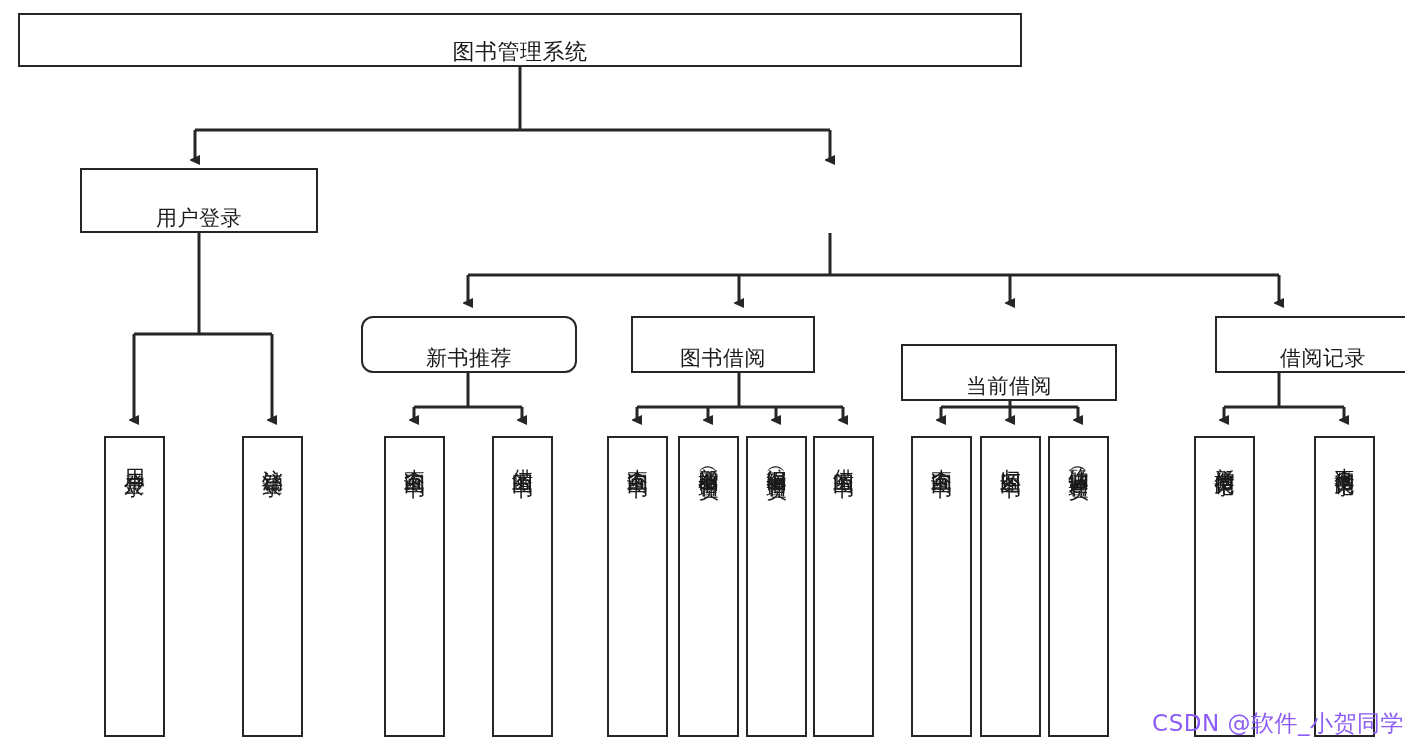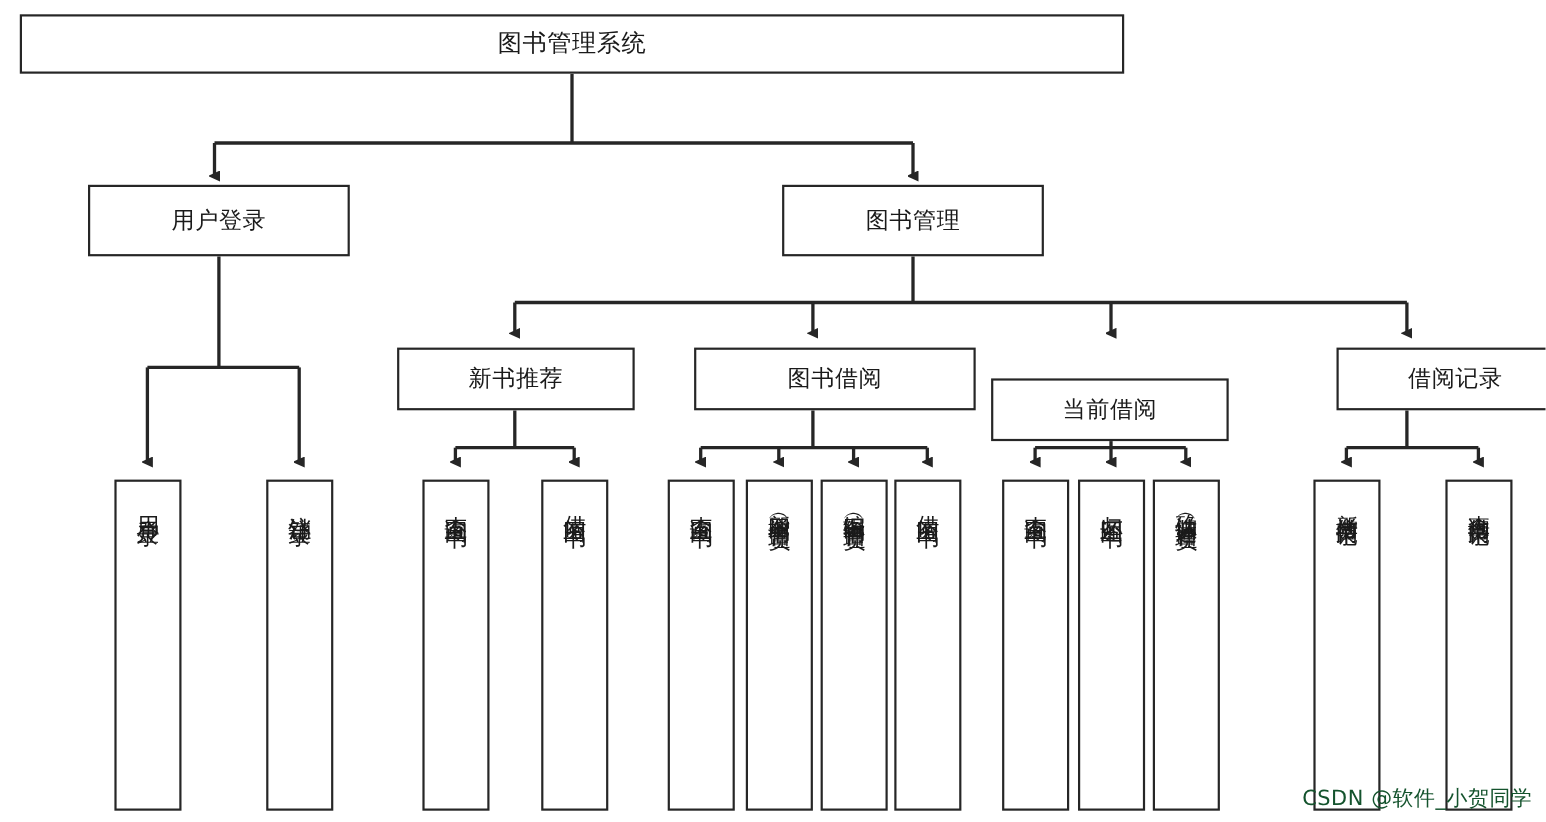--- a/index.html
+++ b/index.html
@@ -24,21 +24,21 @@
     left: 0; top: 0;
     width: 1405px;
     height: 747px;
   }
   .node {
     position: absolute;
     box-sizing: border-box;
     border: 2px solid #262626;
     background: #ffffff;
     display: flex;
-    align-items: center;
+    align-items: flex-end;
     justify-content: center;
     color: #1a1a1a;
   }
   .node-label {
     display: block;
     text-align: center;
     letter-spacing: 0.5px;
     white-space: nowrap;
   }
   .node.horiz .node-label {
@@ -59,24 +59,24 @@
     line-height: 1.15;
     letter-spacing: 3px;
     white-space: nowrap;
   }
   .node.vert.tall-text .node-label {
     font-size: 20px;
     letter-spacing: 2px;
   }
   .watermark {
     position: absolute;
-    right: 12px;
+    right: 1px;
     bottom: 8px;
-    font-size: 19px;
-    color: #14532d;
+    font-size: 23px;
+    color: #8b5cf6;
     letter-spacing: 0.5px;
     white-space: nowrap;
     pointer-events: none;
   }
 </style>
 </head>
 <body>
 
 <div id="canvas">
 
@@ -131,29 +131,26 @@
   </svg>
 
   <div class="node root horiz" style="left:18px; top:13px; width:1004px; height:54px;">
     <span class="node-label">图书管理系统</span>
   </div>
 
   <div class="node horiz" style="left:80px; top:168px; width:238px; height:65px;">
     <span class="node-label">用户登录</span>
   </div>
 
-  <div class="node horiz" style="left:711px; top:168px; width:238px; height:65px;">
-    <span class="node-label">图书管理</span>
-  </div>
-
-  <div class="node horiz" style="left:361px; top:316px; width:216px; height:57px;">
+
+  <div class="node horiz" style="left:361px; top:316px; width:216px; height:57px;border-radius:12px;">
     <span class="node-label">新书推荐</span>
   </div>
 
-  <div class="node horiz" style="left:631px; top:316px; width:256px; height:57px;">
+  <div class="node horiz" style="left:631px; top:316px; width:184px; height:57px;">
     <span class="node-label">图书借阅</span>
   </div>
 
   <div class="node horiz" style="left:901px; top:316px; width:216px; height:57px;margin-top:28px;">
     <span class="node-label">当前借阅</span>
   </div>
 
   <div class="node horiz" style="left:1171px; top:316px; width:216px; height:57px;margin-left:44px;">
     <span class="node-label">借阅记录</span>
   </div>

